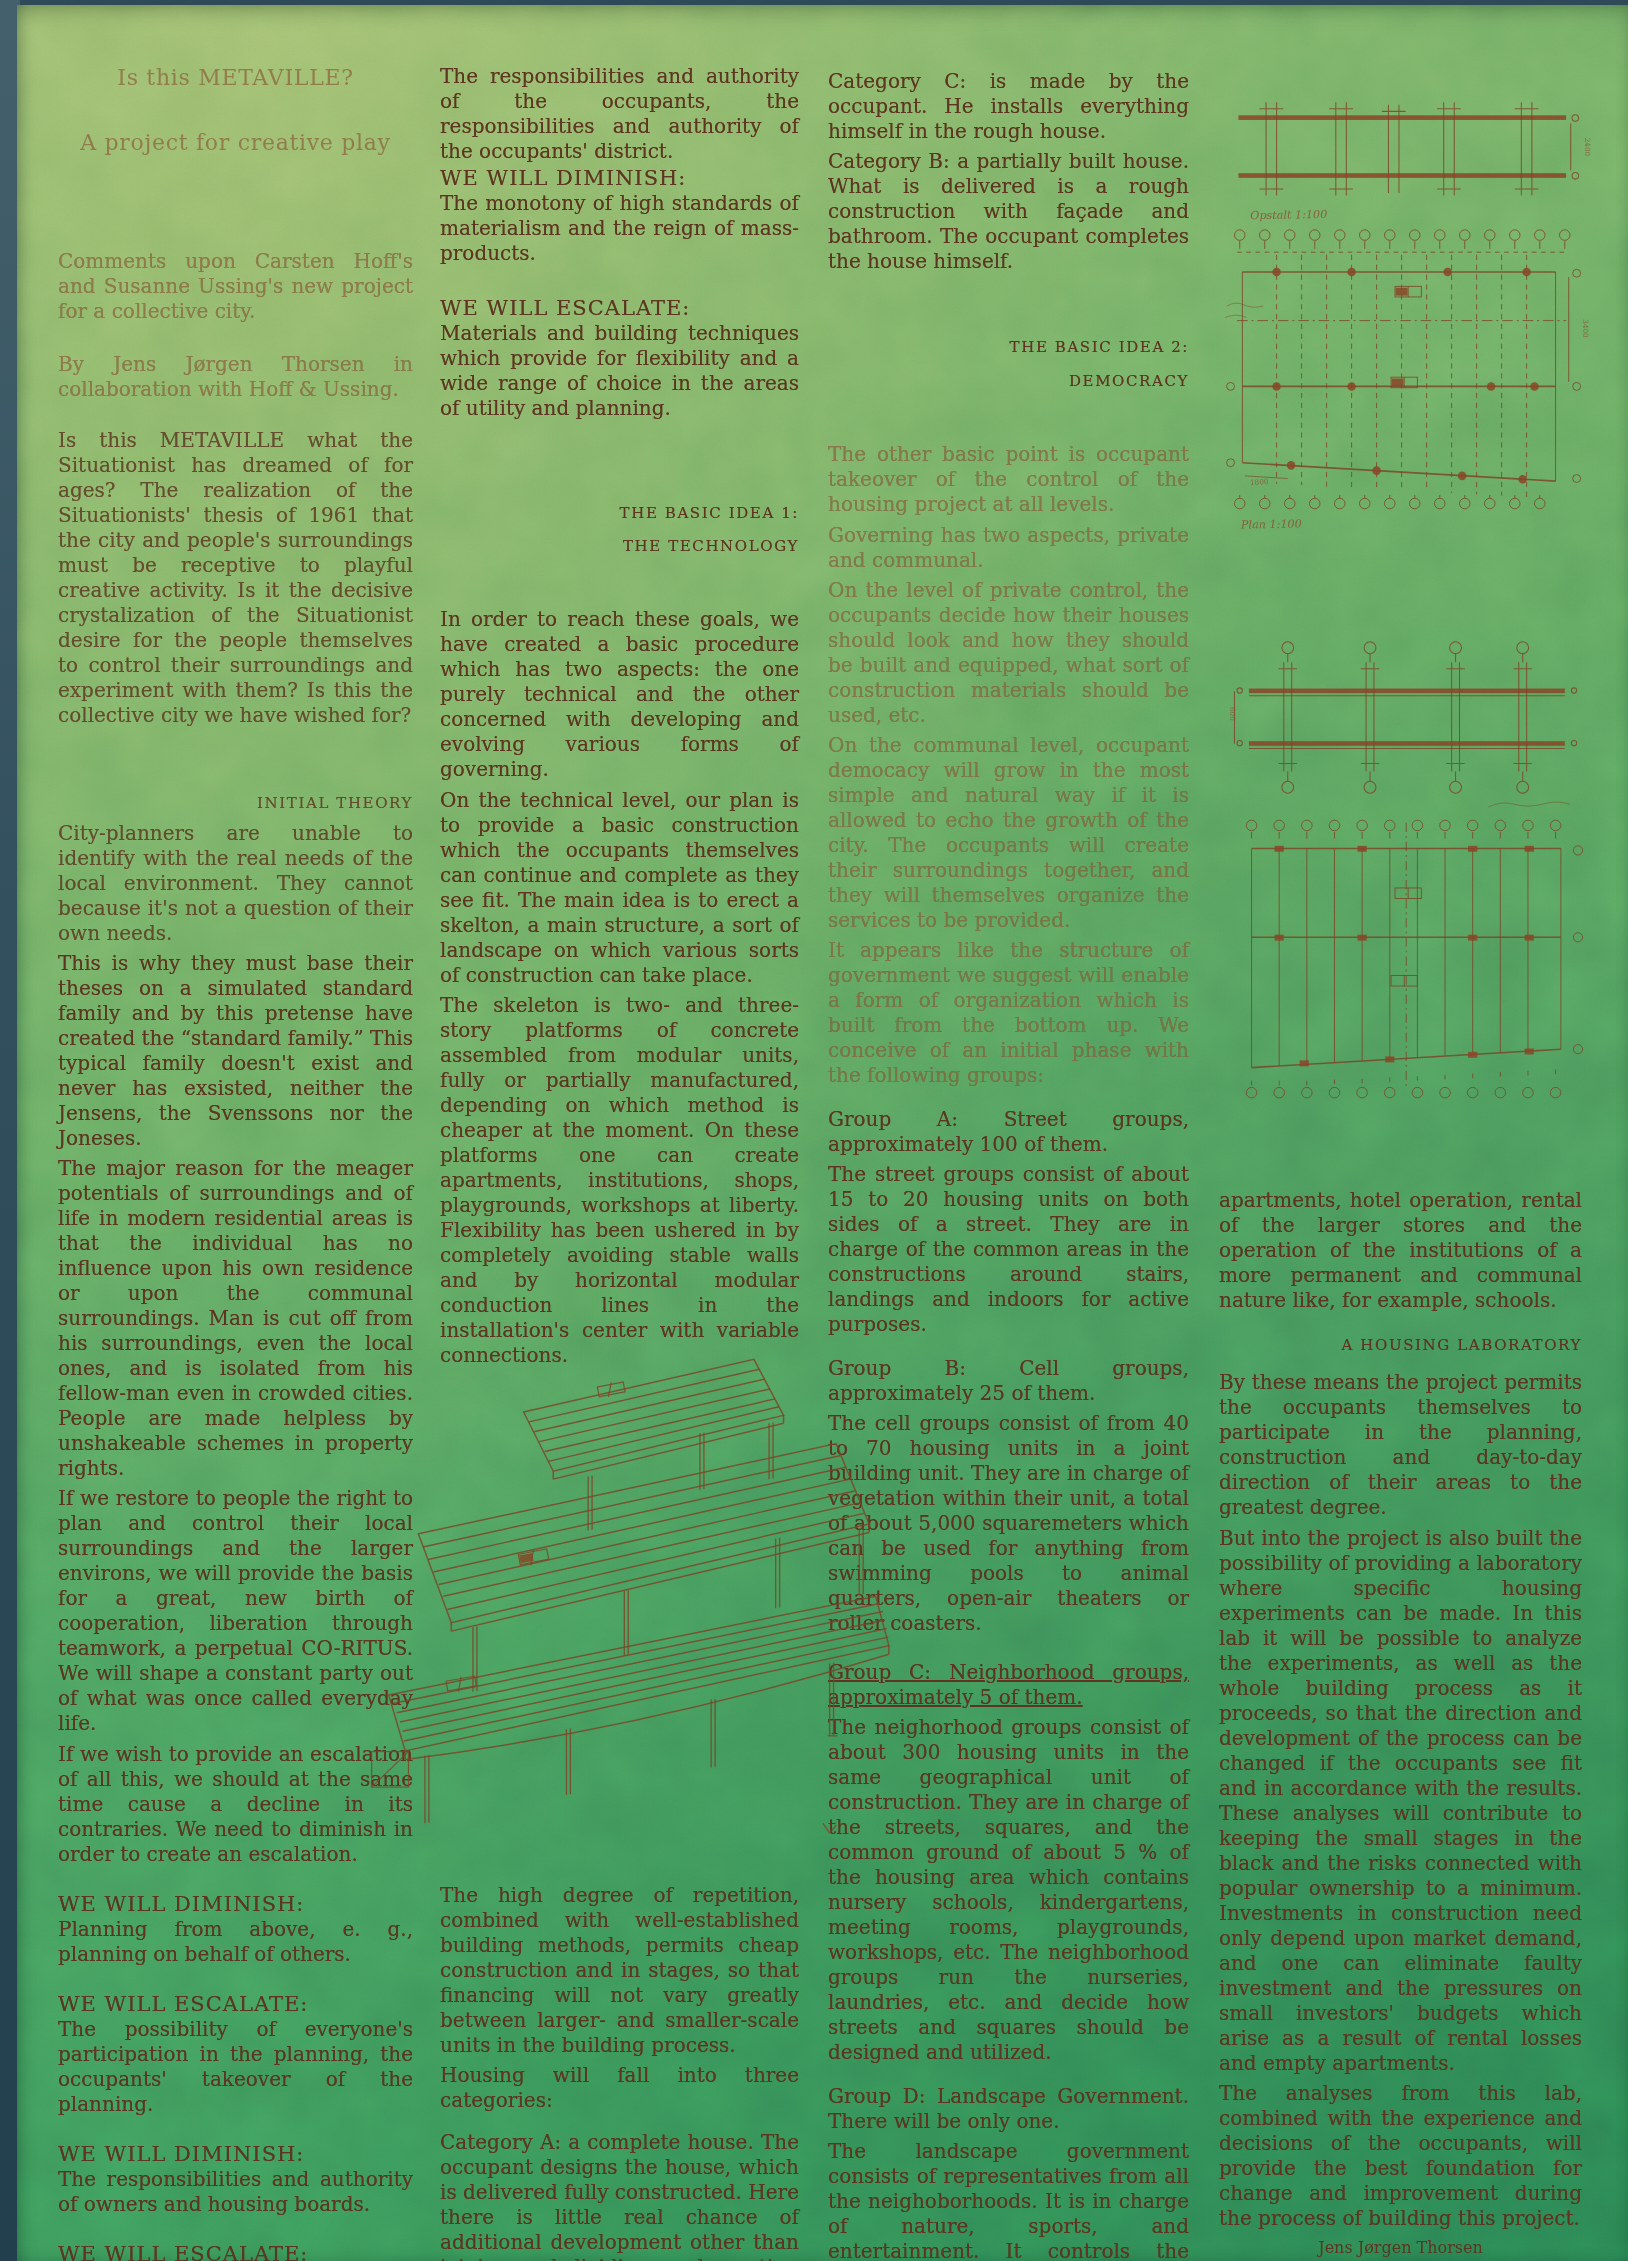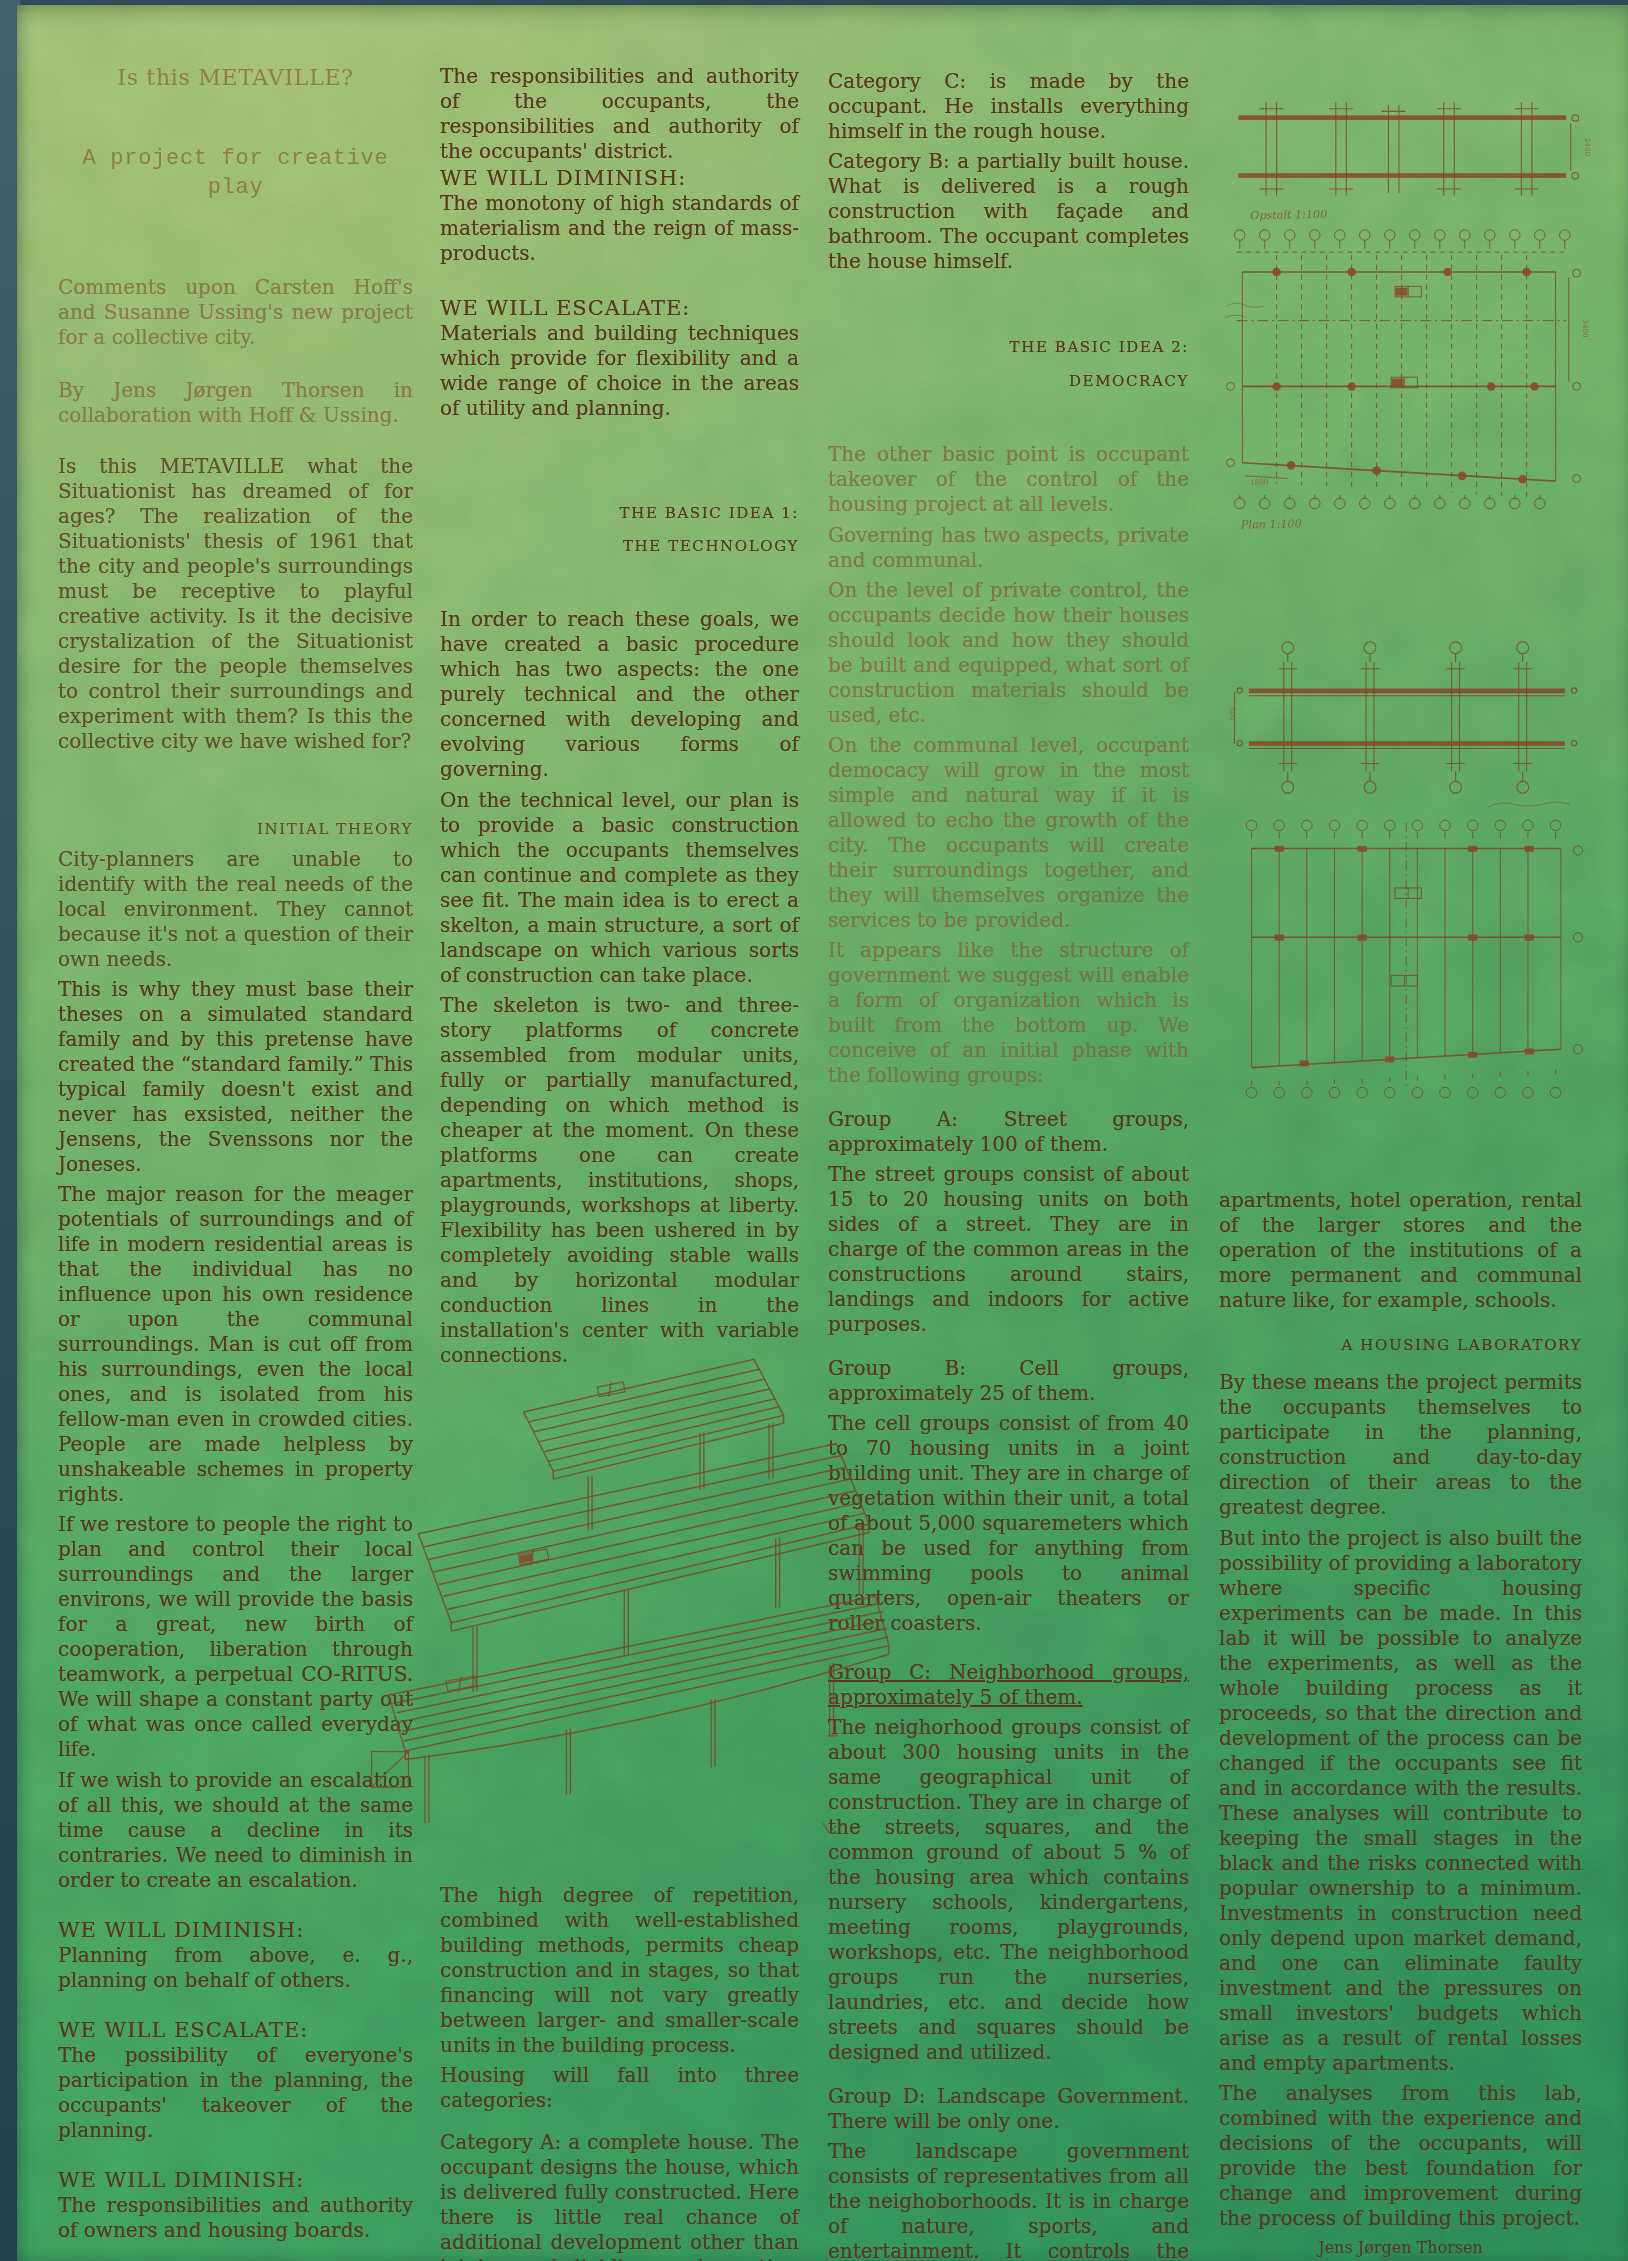--- a/index.html
+++ b/index.html
@@ -78,22 +78,22 @@
 <svg class="grain grain-fine" xmlns="http://www.w3.org/2000/svg" viewBox="0 0 2449 3428" width="1612" height="2256">
   <filter id="fine">
       <feTurbulence type="fractalNoise" baseFrequency="0.85" numOctaves="2" seed="7"></feTurbulence>
   <feColorMatrix type="matrix" values="0 0 0 0 0.10  0 0 0 0 0.26  0 0 0 0 0.12  0.30 0.30 0.30 0 0"></feColorMatrix>
     </filter>
   <rect width="100%" height="100%" filter="url(#fine)"></rect>
 </svg>
 
 <div class="col" id="col1">
     <h2 class="title tone-faint">Is this METAVILLE?</h2>
-    <p class="subtitle tone-faint" style="margin-top: 52px; font-family: Liberation Mono, monospace;">A project for creative play</p>
-    <p class="para tone-faint" style="margin-top: 73px;">Comments upon Carsten Hoff's and Susanne Ussing's new project for a collective city.</p>
+    <p class="subtitle tone-faint" style="margin-top: 36px;">A project for creative play</p>
+    <p class="para tone-faint" style="margin-top: 92px;">Comments upon Carsten Hoff's and Susanne Ussing's new project for a collective city.</p>
     <p class="para tone-faint" style="margin-top: 28px;">By Jens Jørgen Thorsen in collaboration with Hoff &amp; Ussing.</p>
     <p class="para tone-soft" style="margin-top: 26px;">Is this METAVILLE what the Situationist has dreamed of for ages? The realization of the Situationists' thesis of 1961 that the city and people's surroundings must be receptive to playful creative activity. Is it the decisive crystalization of the Situationist desire for the people themselves to control their surroundings and experiment with them? Is this the collective city we have wished for?</p>
     <h2 class="heading-center tone-soft" style="margin-top: 61px;">INITIAL THEORY</h2>
     <p class="para tone-soft" style="margin-top: 2.6px;">City-planners are unable to identify with the real needs of the local environment. They cannot because it's not a question of their own needs.</p>
     <p class="para">This is why they must base their theses on a simulated standard family and by this pretense have created the “standard family.” This typical family doesn't exist and never has exsisted, neither the Jensens, the Svenssons nor the Joneses.</p>
     <p class="para">The major reason for the meager potentials of surroundings and of life in modern residential areas is that the individual has no influence upon his own residence or upon the communal surroundings. Man is cut off from his surroundings, even the local ones, and is isolated from his fellow-man even in crowded cities. People are made helpless by unshakeable schemes in property rights.</p>
     <p class="para">If we restore to people the right to plan and control their local surroundings and the larger environs, we will provide the basis for a great, new birth of cooperation, liberation through teamwork, a perpetual CO-RITUS. We will shape a constant party out of what was once called everyday life.</p>
     <p class="para">If we wish to provide an escalation of all this, we should at the same time cause a decline in its contraries. We need to diminish in order to create an escalation.</p>
     <h2 class="heading" style="margin-top: 24px;">WE WILL DIMINISH:</h2>
     <p class="para">Planning from above, e. g., planning on behalf of others.</p>

